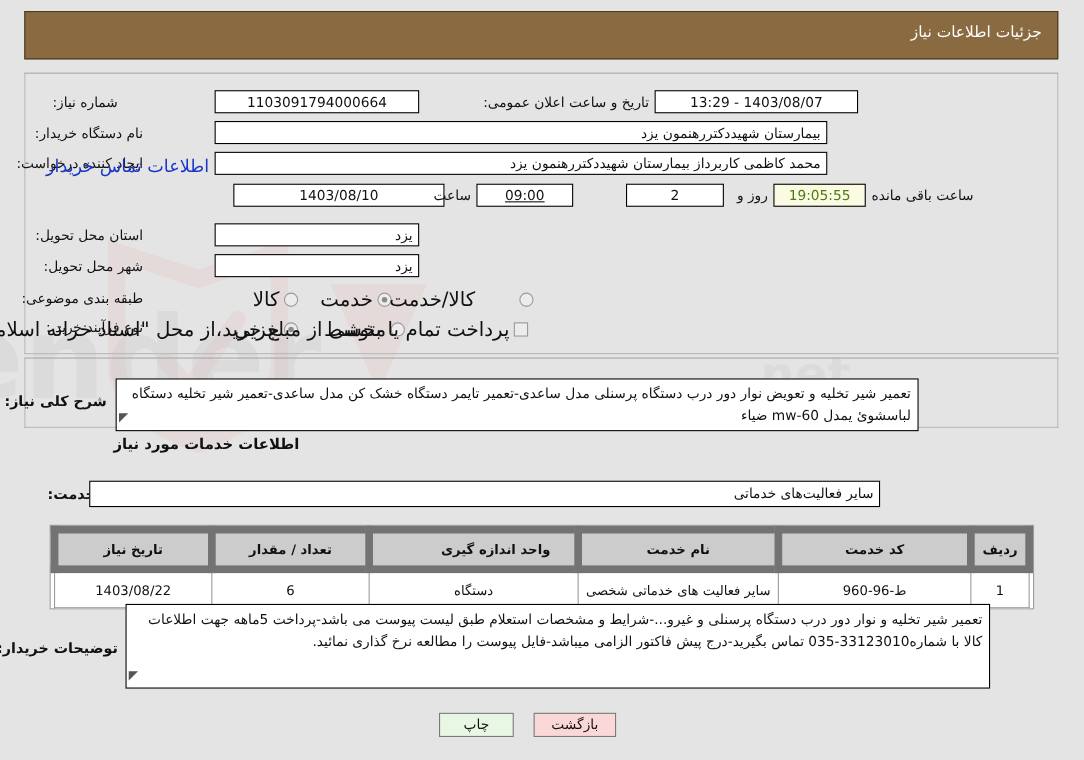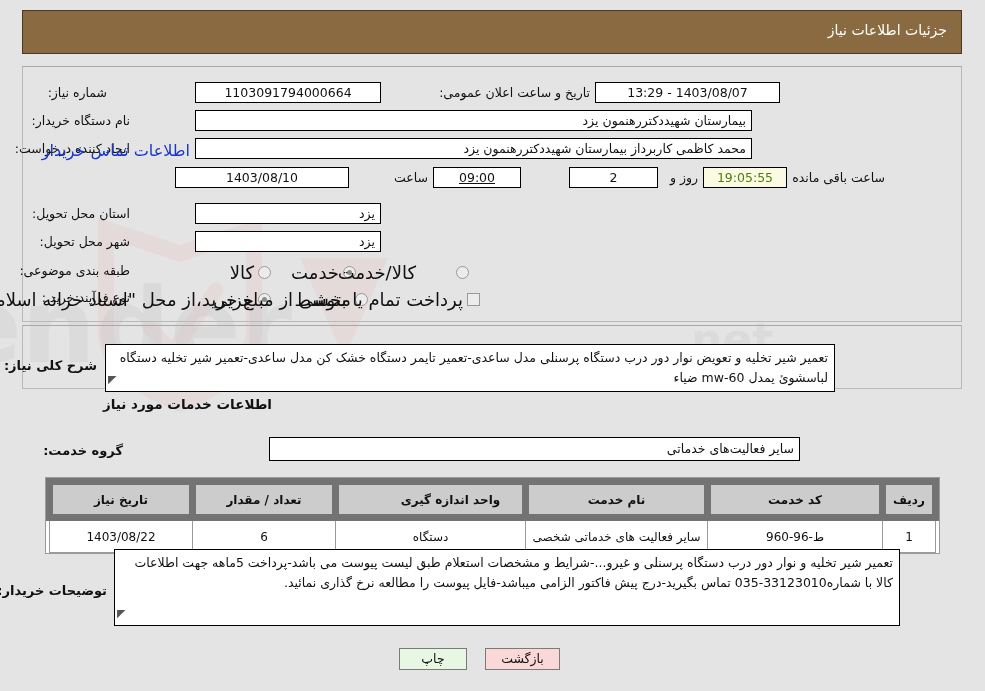--- a/index.html
+++ b/index.html
@@ -255,21 +255,21 @@
   <div class="lbl" style="right:395px; top:85px; width:190px;">تاریخ و ساعت اعلان عمومی:</div>
   <div class="fld" style="right:205px; top:82px; width:185px;">1403/08/07 - 13:29</div>
 
   <div class="lbl" style="right:855px; top:113px; width:125px;">نام دستگاه خریدار:</div>
   <div class="fld rtl-text" style="right:233px; top:110px; width:557px;">بیمارستان شهیددکتررهنمون یزد</div>
 
   <div class="lbl" style="right:855px; top:141px; width:130px;">ایجاد کننده درخواست:</div>
   <div class="fld rtl-text" style="right:233px; top:138px; width:557px;">محمد کاظمی کاربرداز بیمارستان شهیددکتررهنمون یزد</div>
   <div class="link" style="right:795px; top:141px;">اطلاعات تماس خریدار</div>
 
-  <div class="fld" style="right:636px; top:167px; width:174px;">1403/08/10</div>
+  <div class="fld" style="right:581px; top:167px; width:192px;">1403/08/10</div>
   <div class="note" style="right:557px; top:170px;">ساعت</div>
   <div class="fld" style="right:464px; top:167px; width:88px;text-decoration:underline;">09:00</div>
   <div class="fld" style="right:327px; top:167px; width:89px;">2</div>
   <div class="note" style="right:287px; top:170px;">روز و</div>
   <div class="fld timer" style="right:198px; top:167px; width:84px;">19:05:55</div>
   <div class="note" style="right:100px; top:170px;">ساعت باقی مانده</div>
 
   <div class="lbl" style="right:855px; top:206px; width:125px;">استان محل تحویل:</div>
   <div class="fld rtl-text" style="right:604px; top:203px; width:186px;">یزد</div>
 
@@ -278,21 +278,21 @@
 
   <div class="lbl" style="right:855px; top:263px; width:128px;">طبقه بندی موضوعی:</div>
   <div class="radio-group" style="right:714px; top:262px;">
     <span class="radio"></span>
     <span class="radio-label">کالا</span>
   </div>
   <div class="radio-group" style="right:629px; top:262px;">
     <span class="radio on"></span>
     <span class="radio-label">خدمت</span>
   </div>
-  <div class="radio-group" style="right:516px; top:262px;gap:40px;">
+  <div class="radio-group" style="right:500px; top:262px;gap:40px;">
     <span class="radio"></span>
     <span class="radio-label">کالا/خدمت</span>
   </div>
 
   <div class="lbl" style="right:855px; top:290px; width:128px;">نوع فرآیند خرید :</div>
   <div class="radio-group" style="right:714px; top:289px;">
     <span class="radio on"></span>
     <span class="radio-label">جزیی</span>
   </div>
   <div class="radio-group" style="right:617px; top:289px;">
@@ -306,21 +306,21 @@
 
   <div class="panel" id="panel-mid"></div>
   <div class="row-label-bold" style="right:888px; top:358px; width:92px;">شرح کلی نیاز:</div>
   <div class="ta" style="right:150px; top:344px; width:730px; height:48px;">
     <span>تعمیر شیر تخلیه و تعویض نوار دور درب دستگاه پرسنلی مدل ساعدی-تعمیر تایمر دستگاه خشک کن مدل ساعدی-تعمیر شیر تخلیه دستگاه لباسشوئ یمدل mw-60 ضیاء</span>
     <span class="grip">◥</span>
   </div>
 
   <div class="section-head" style="right:713px; top:396px;">اطلاعات خدمات مورد نیاز</div>
   <div class="row-label-bold" style="right:862px; top:443px; width:118px;">گروه خدمت:</div>
-  <div class="fld rtl-text" style="right:185px; top:437px; width:531px; height:24px; line-height:20px;">سایر فعالیت‌های خدماتی</div>
+  <div class="fld rtl-text" style="right:185px; top:437px; width:719px; height:24px; line-height:20px;">سایر فعالیت‌های خدماتی</div>
 
   <div class="tbl-wrap">
     <table class="grid">
       <thead>
         <tr>
           <th style="width:38px;text-align:center;">ردیف</th>
           <th style="width:160px;">کد خدمت</th>
           <th>نام خدمت</th>
           <th style="width:135px;padding-left:44px;">واحد اندازه گیری</th>
           <th style="width:128px;">تعداد / مقدار</th>

